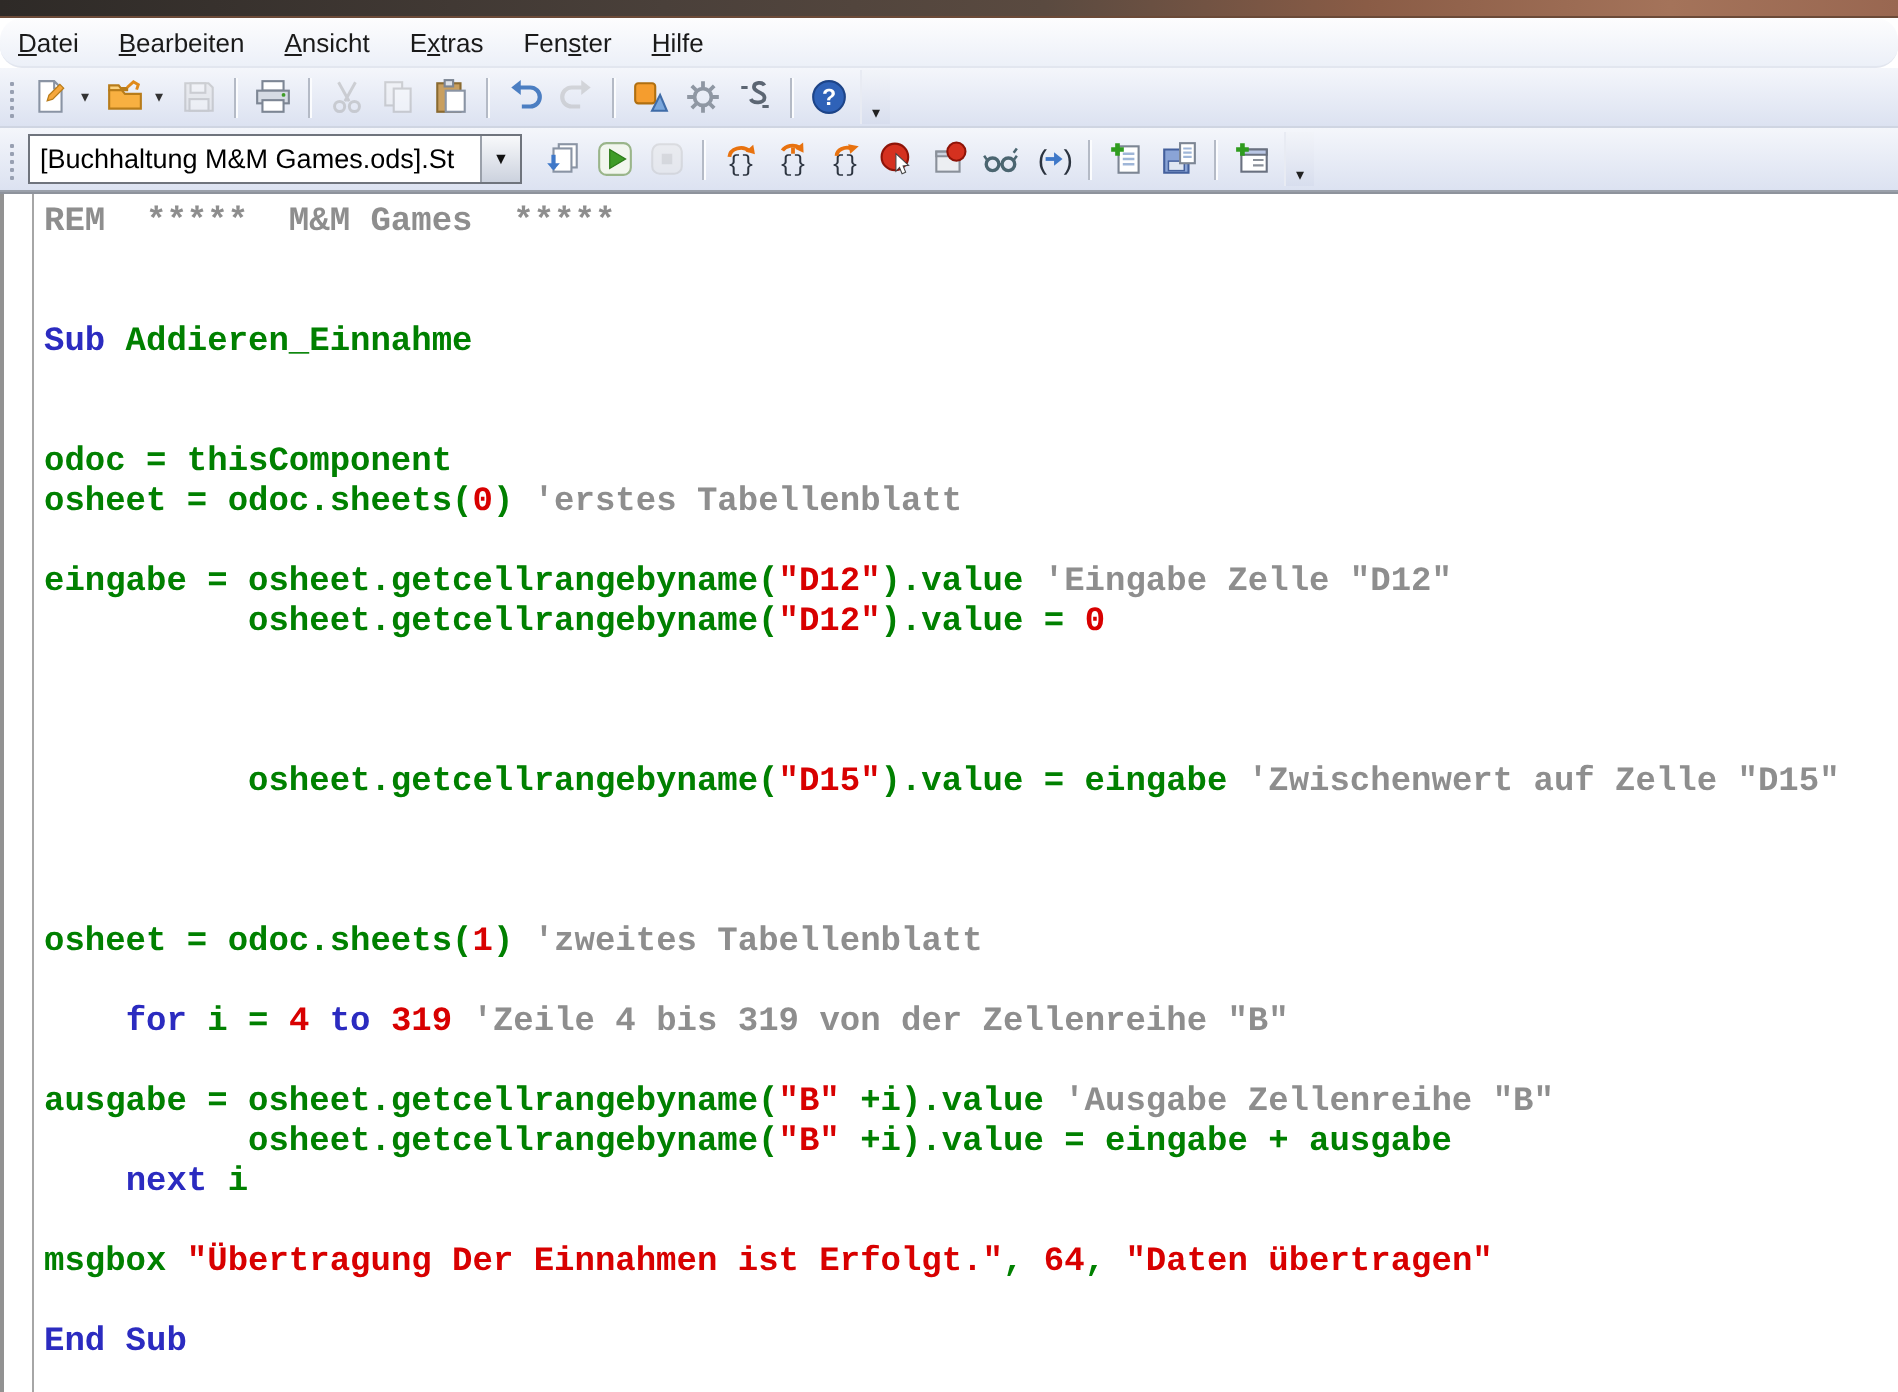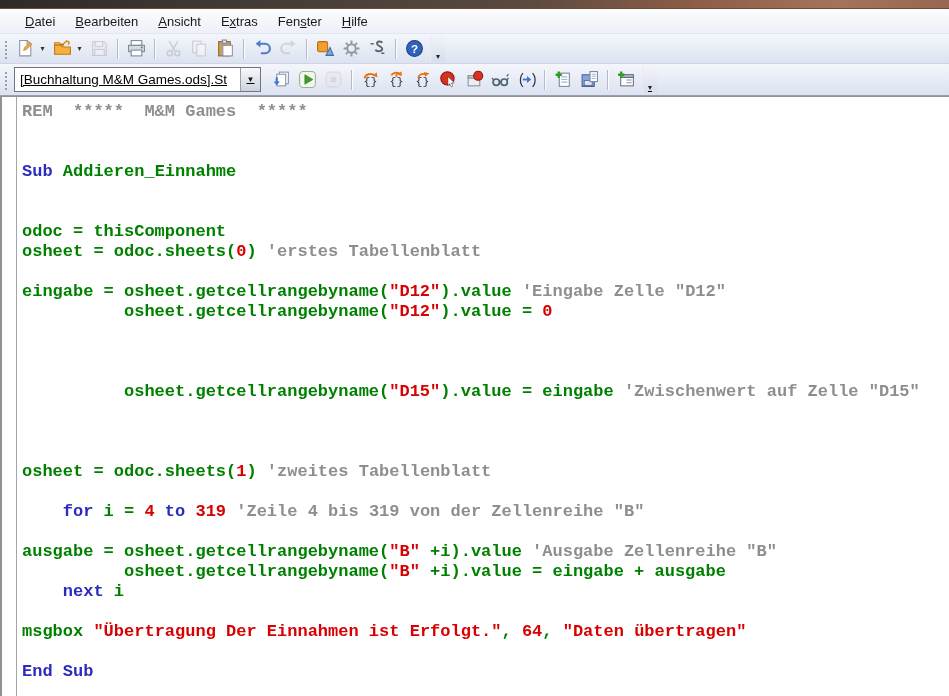--- a/index.html
+++ b/index.html
@@ -1,29 +1,29 @@
 <!DOCTYPE html>
 <html><head>
 <meta charset="utf-8">
 <style>
   html,body{margin:0;padding:0;}
   body{width:949px;height:696px;overflow:hidden;position:relative;
        font-family:"Liberation Sans",sans-serif;background:#fff;}
   .top-strip{height:8px;
        background:linear-gradient(90deg,#2e2a27 0%,#4a403a 35%,#5a4a40 55%,#8a5c46 72%,#a4735a 88%,#996751 100%);
        border-bottom:1px solid #6b4a38;}
-  .menubar{height:24px;display:flex;align-items:center;padding-left:16px;
+  .menubar{height:24px;display:flex;align-items:center;padding-left:0;
        background:linear-gradient(#fdfdfe,#ecf0f8);font-size:13px;color:#1a1a1a;
-       border-bottom:1px solid #e2e6ef;}
+       border-bottom:1px solid #e2e6ef;border-radius:11px;}
   .menuitem{padding:3px 9px;margin-right:2px;cursor:default;}
   .menuitem u{text-decoration:underline;}
   .toolbar{display:flex;align-items:center;
        background:linear-gradient(#f4f6fb,#dce2f1);}
   .tb1{height:29px;border-bottom:1px solid #cfd5e2;}
-  .tb2{height:31px;border-bottom:2px solid #9aa0aa;text-decoration:underline;}
+  .tb2{height:31px;border-bottom:2px solid #9aa0aa;}
   .grip{width:4px;height:20px;margin:0 5px 0 3px;
        background-image:radial-gradient(circle,#98a0b2 1px,rgba(0,0,0,0) 1.2px);
        background-size:4px 4px;background-position:1px 1px;cursor:move;}
   .tbtn{width:24px;height:24px;display:flex;align-items:center;justify-content:center;
        margin:0 1px;border-radius:3px;}
   .tbtn svg{width:19px;height:19px;display:block;}
   .tbtn.disabled{opacity:.42;filter:grayscale(1);}
   .dd-caret{width:9px;height:24px;display:flex;align-items:center;justify-content:center;
        font-size:8px;color:#333;margin-right:2px;}
   .tsep{width:1px;height:20px;background:#b4bac6;box-shadow:1px 0 0 #fbfcfe;margin:0 5px;}

